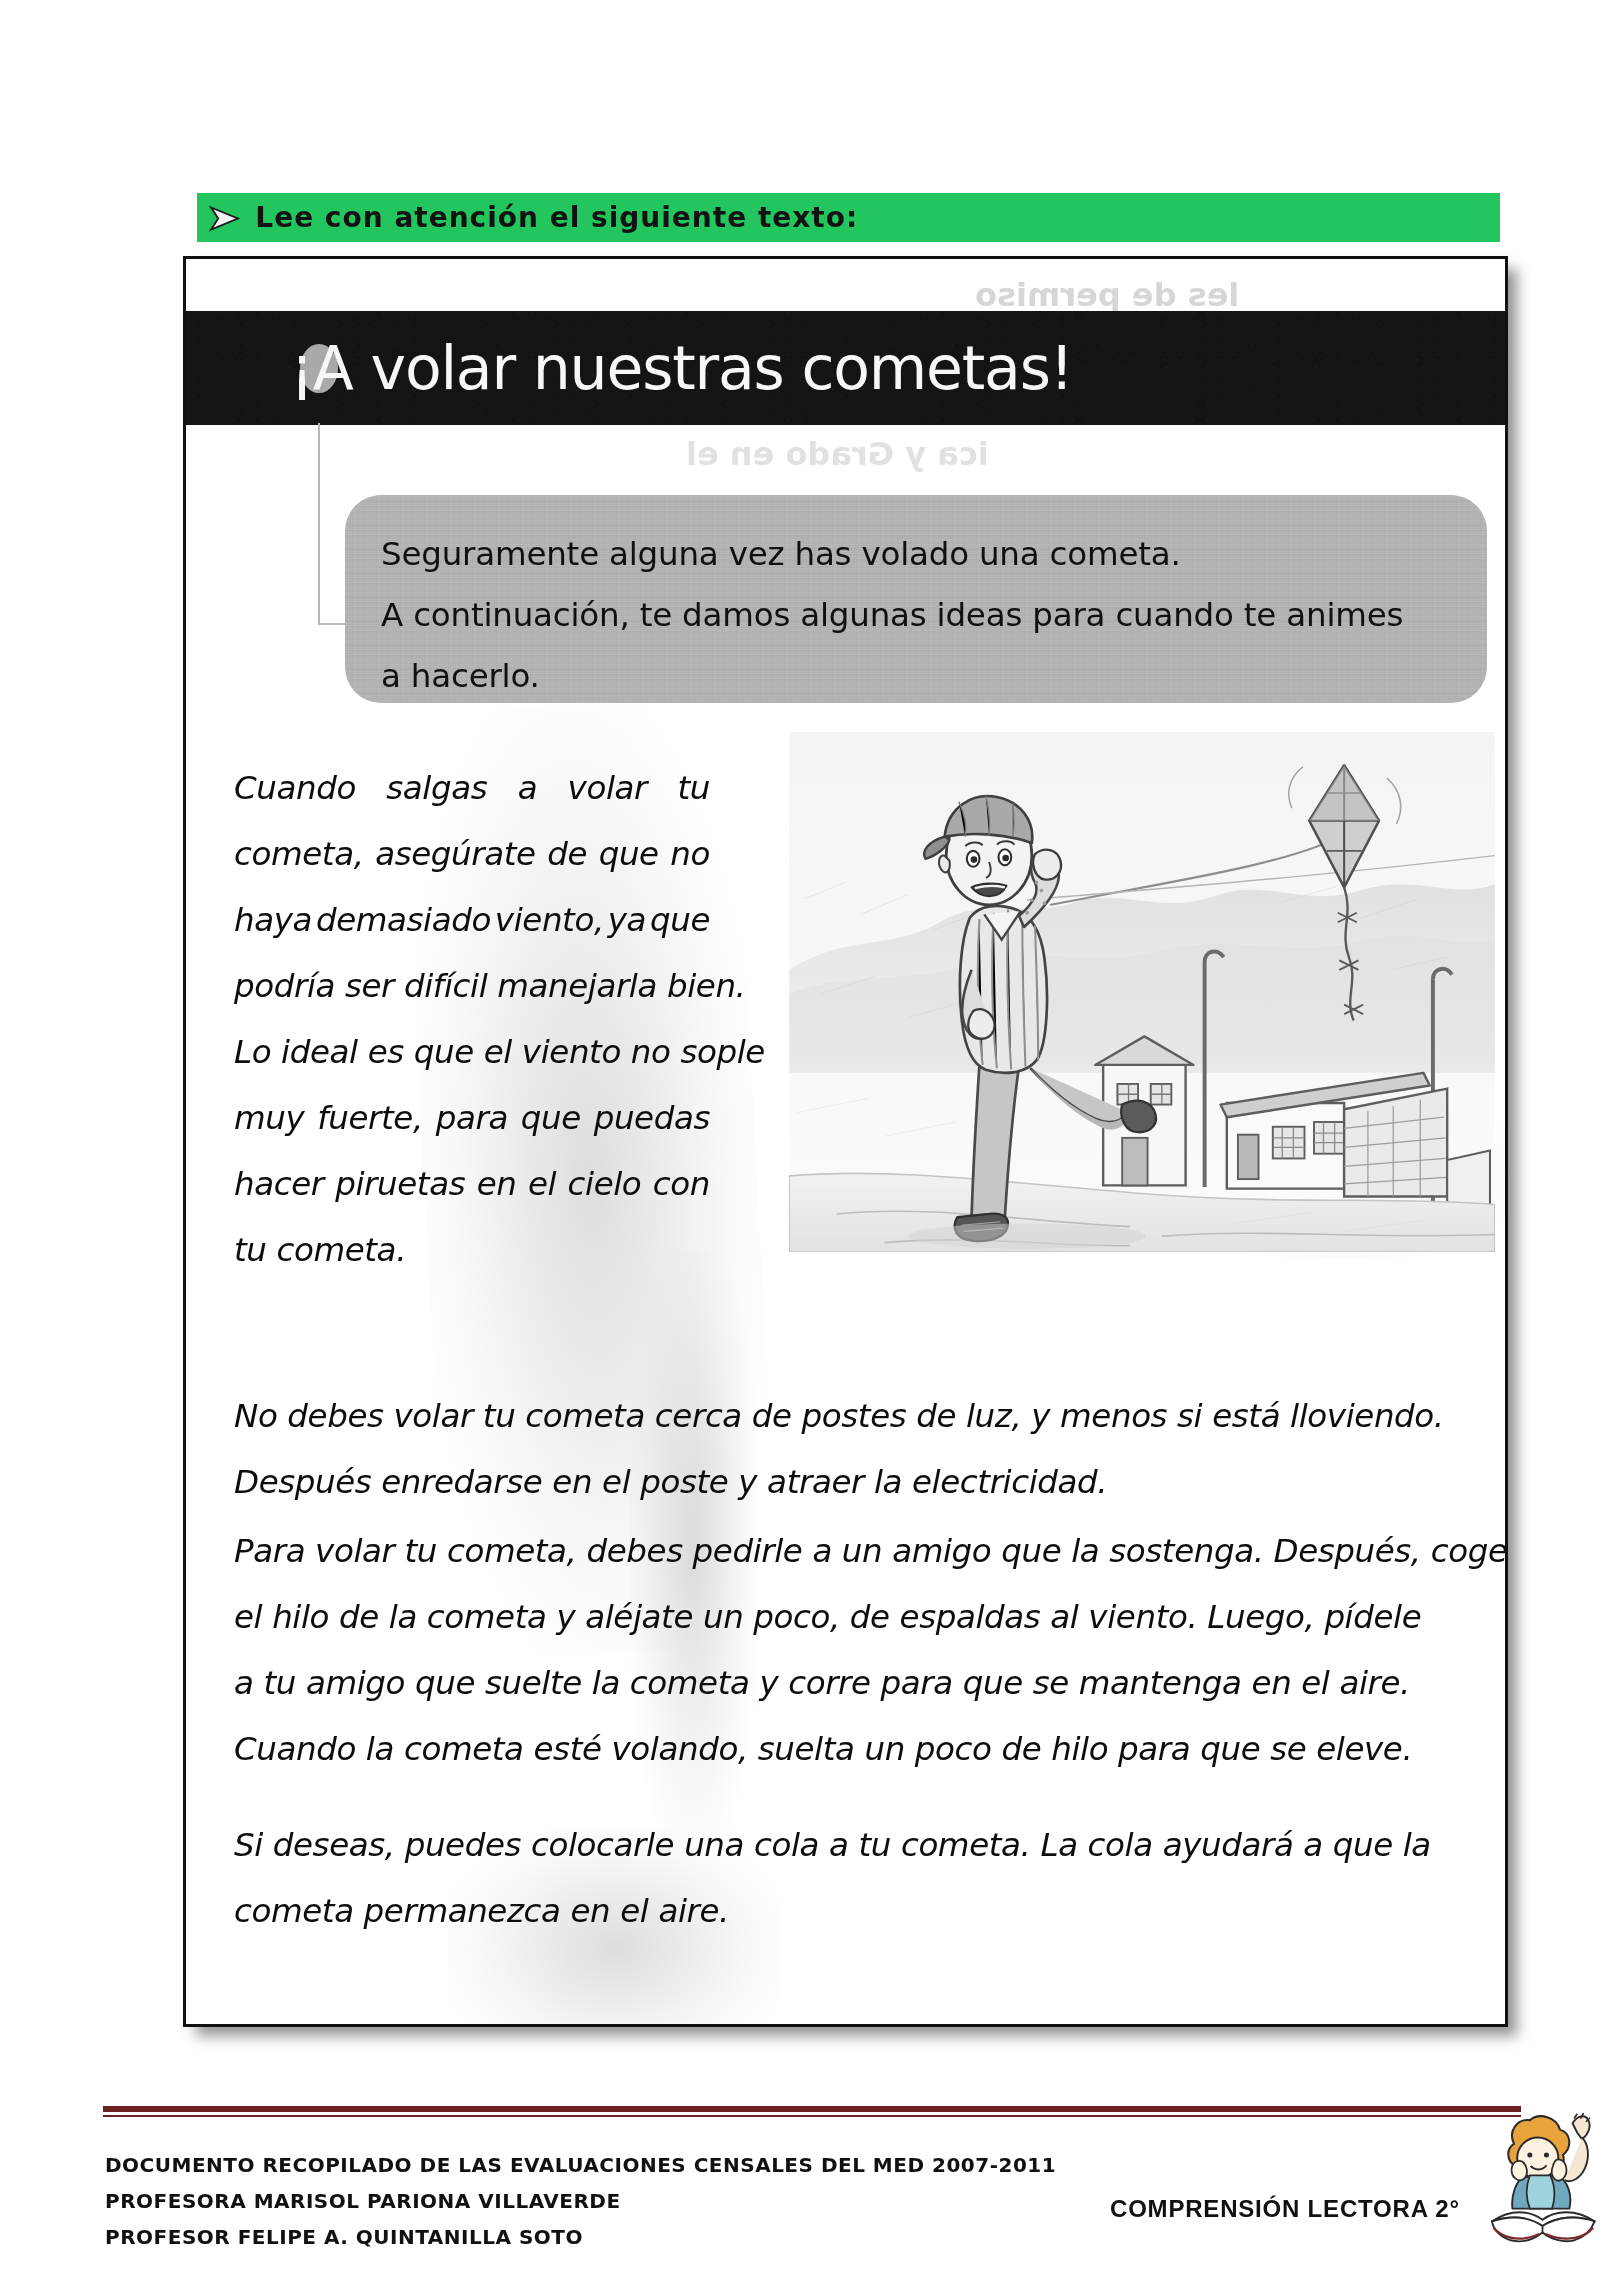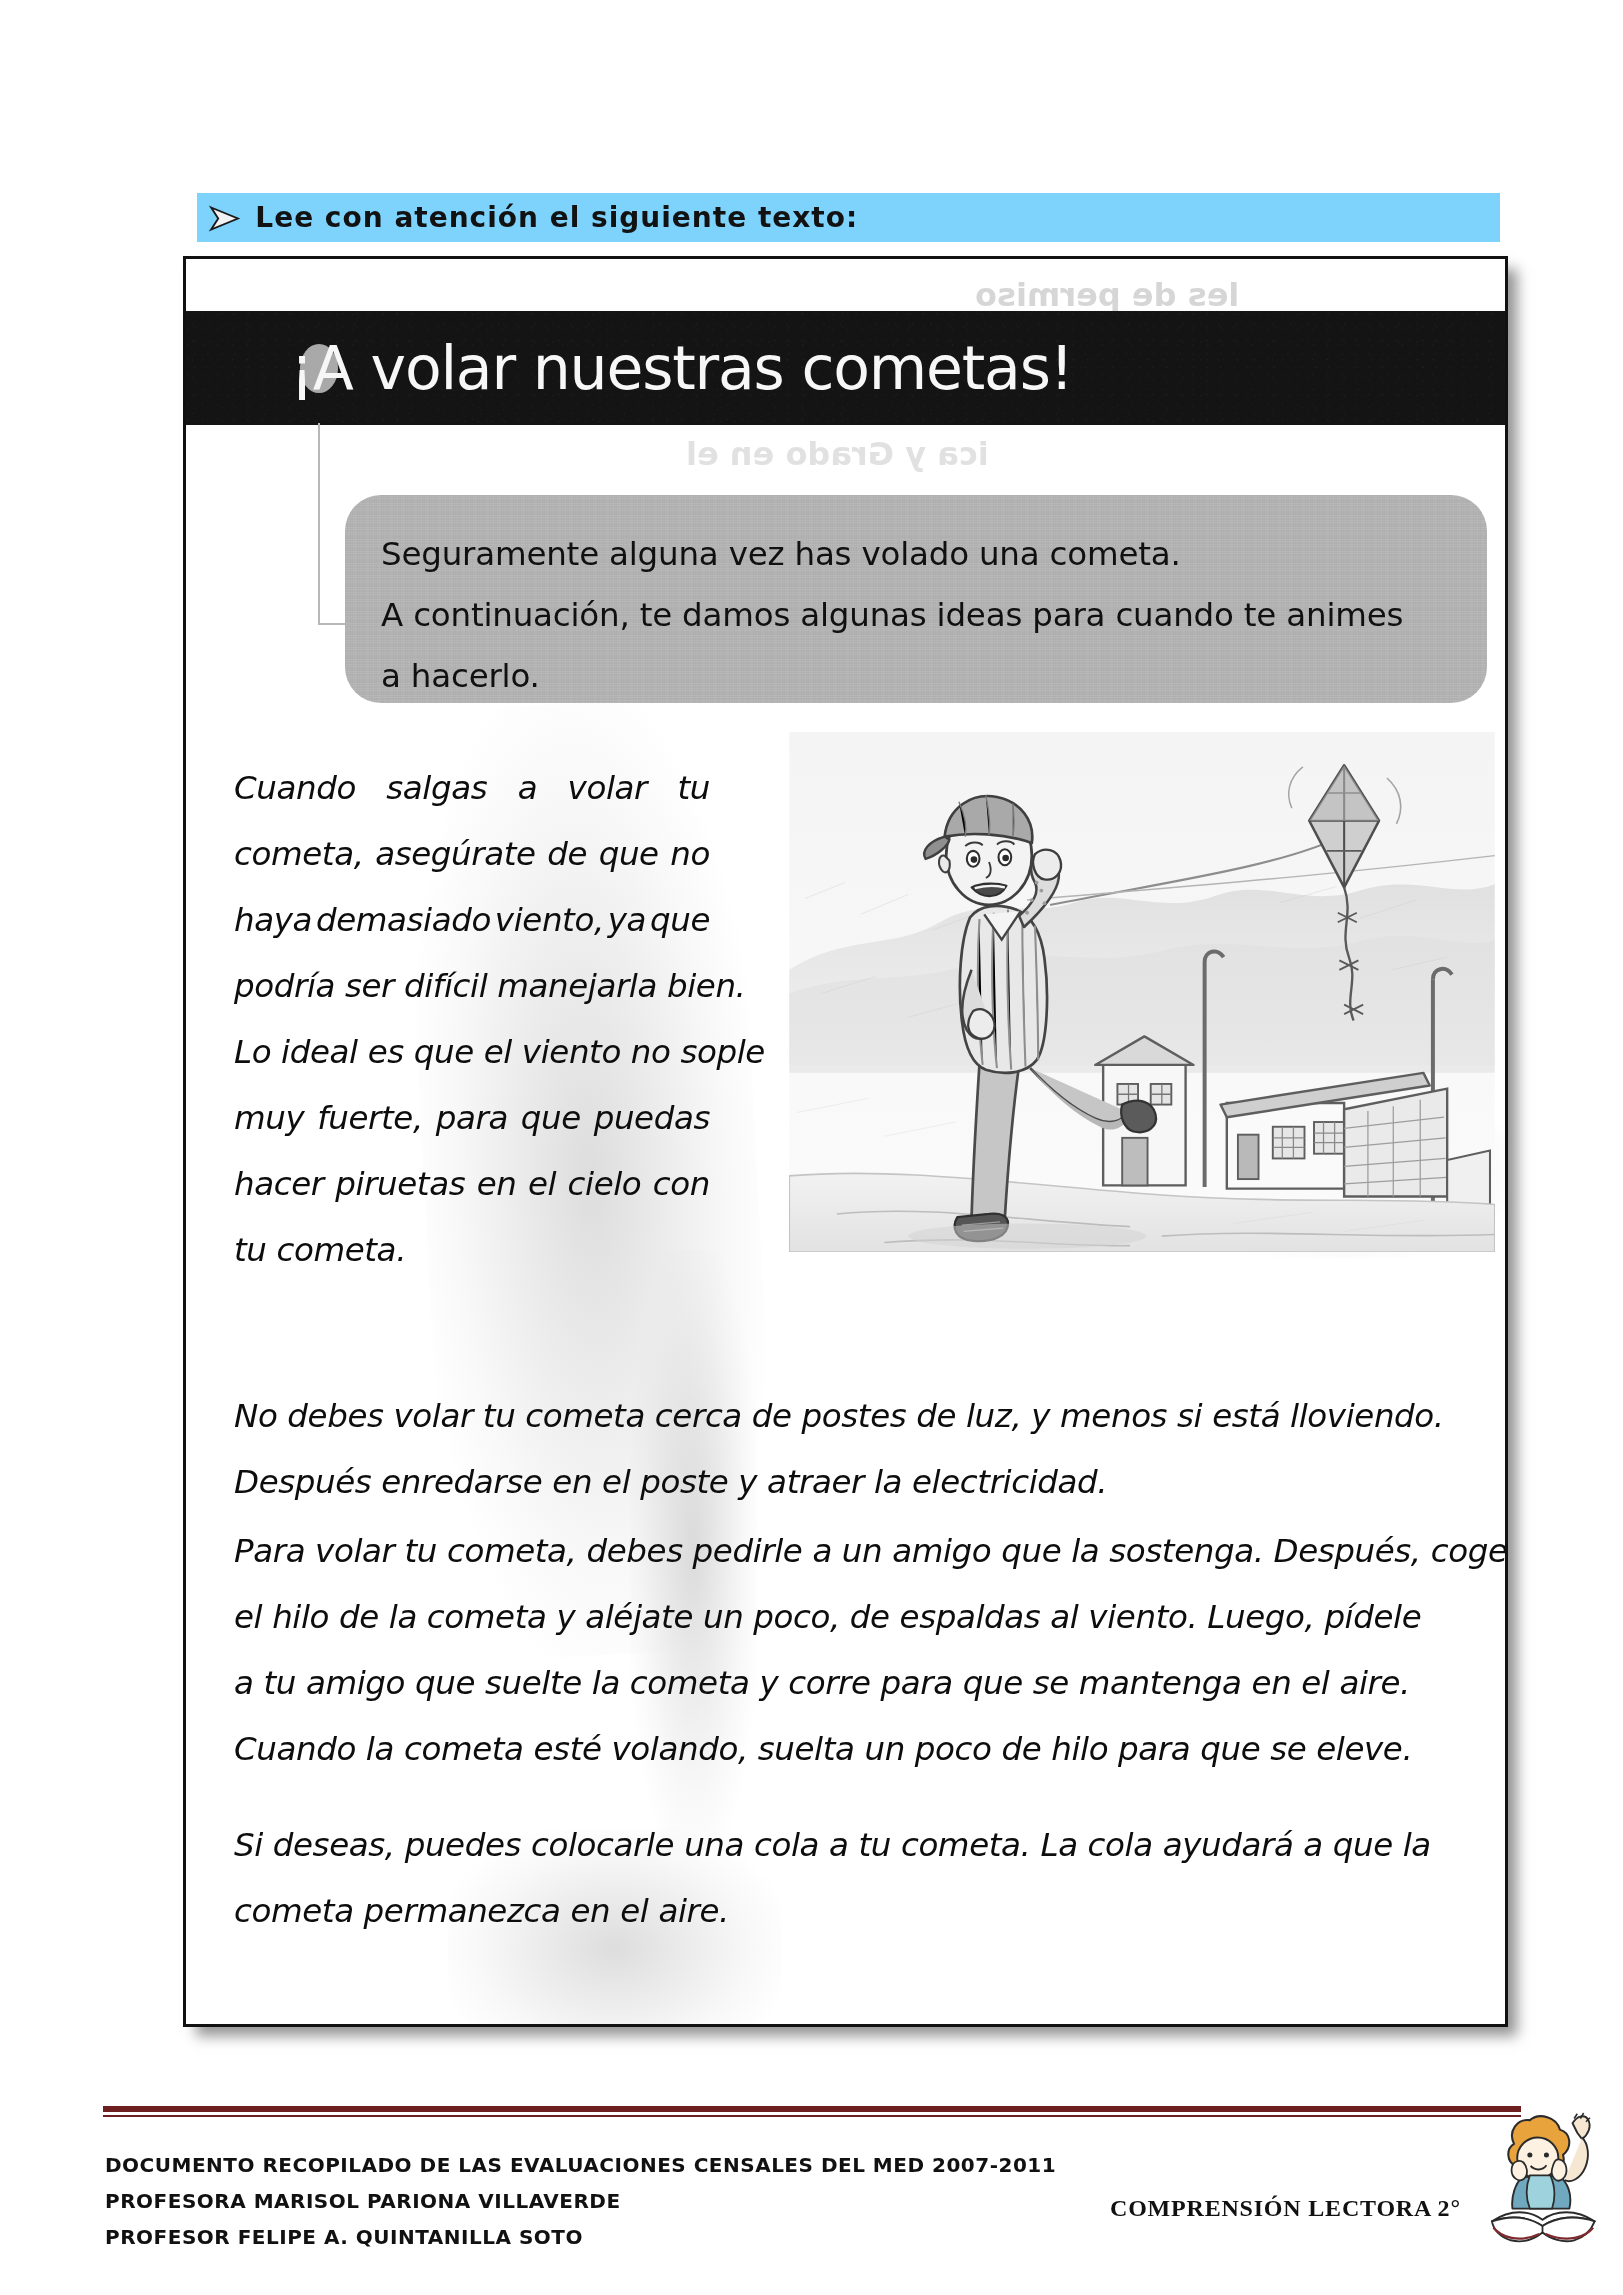--- a/index.html
+++ b/index.html
@@ -15,21 +15,21 @@
     overflow: hidden;
   }
 
   
   #instruction-band {
     position: absolute;
     left: 197px;
     top: 193px;
     width: 1303px;
     height: 49px;
-    background: #7dd3fc;
+    background: #22c55e;
     display: flex;
     align-items: center;
     padding-left: 11px;
     box-sizing: border-box;
   }
   #instruction-arrow {
     width: 33px;
     height: 27px;
     flex: 0 0 auto;
     margin-right: 14.3px;
@@ -243,21 +243,21 @@
     font-size: 20px;
     letter-spacing: 0.5px;
     color: #111111;
     line-height: 36px;
     margin-top: 24px;
   }
   #footer-right {
     position: absolute;
     left: 1110px;
     top: 2195px;
-    font-family: Liberation Serif, serif;
+    font-family: Liberation Sans, sans-serif;
     font-weight: bold;
     font-size: 24px;
     letter-spacing: 0.8px;
     color: #111111;
     white-space: nowrap;
   }
   #footer-clipart {
     position: absolute;
     left: 1484px;
     top: 2109px;

